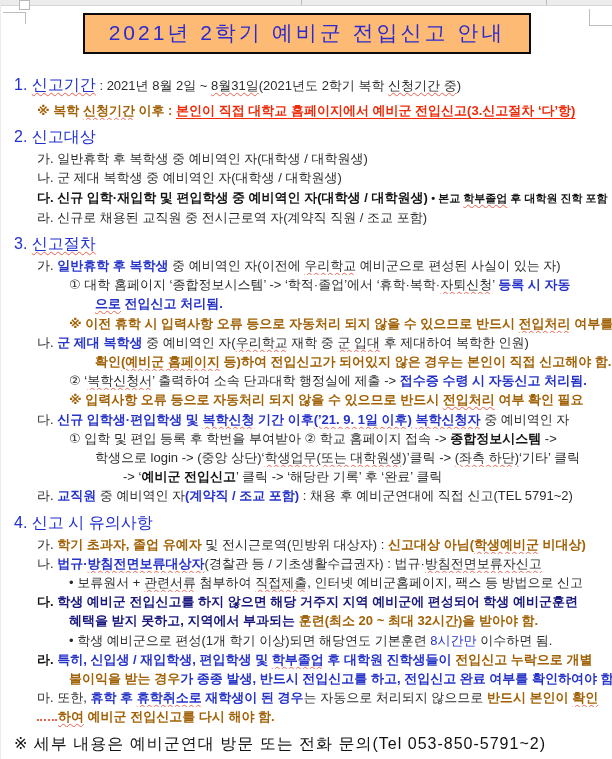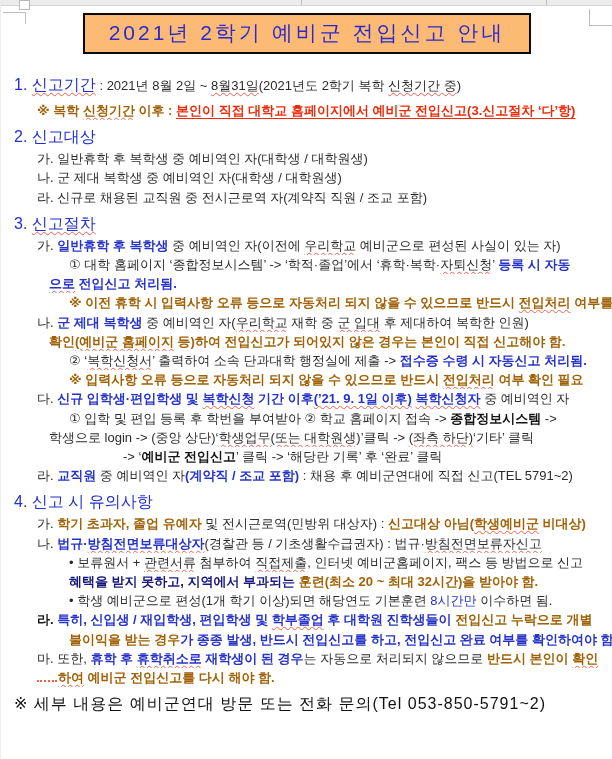--- a/index.html
+++ b/index.html
@@ -34,21 +34,21 @@
     text-align:center;
     white-space:nowrap;
   }
 
   
   .doc{padding-top:1px;}
   .line{white-space:pre;overflow:hidden;line-height:19.2px;font-size:13px;color:#2b2b2b;}
   .i0{padding-left:13px;}
   .i1{padding-left:36px;}
   .i2{padding-left:56px;margin-left:12px;}
-  .i3{padding-left:48px;}
+  .i3{padding-left:48px;margin-left:46px;}
   .i4{padding-left:86px;margin-left:36px;}
   .head{line-height:23px;margin-top:5px;}
   .gap-top{margin-top:4px;}
 
   
   .s-k{color:#2b2b2b;}
   .s-kb{color:#141414;font-weight:bold;}
   .s-b{color:#2633c8;font-weight:bold;}
   .s-bl{color:#2633c8;}
   .s-r{color:#a16207;font-weight:bold;}
@@ -71,39 +71,41 @@
 <div class="corner-mark-right"></div>
 
 <div class="title-box">2021년 2학기 예비군 전입신고 안내</div>
 
 <div class="doc">
     <div class="line i0 head"><span class="s-h">1. </span><span class="s-h s-w">신고기간</span><span class="s-k"> : </span><span class="s-k">2021년 8월 2일 ~ </span><span class="s-k s-w">8월31일</span><span class="s-k">(2021년도 2학기 복학 </span><span class="s-k s-w">신청기간 중</span><span class="s-k">)</span></div>
     <div class="line i1 gap-top"><span class="s-r">※ 복학 </span><span class="s-r s-w">신청기간</span><span class="s-r"> 이후 : </span><span class="s-ru">본인이 직접 대학교 홈페이지에서 예비군 전입신고(3.신고절차 ‘다’항)</span></div>
     <div class="line i0 head"><span class="s-h">2. 신고대상</span></div>
     <div class="line i1"><span class="s-k">가. 일반휴학 후 복학생 중 예비역인 자(대학생 / 대학원생)</span></div>
     <div class="line i1"><span class="s-k">나. 군 제대 복학생 중 예비역인 자(대학생 / 대학원생)</span></div>
+    <div class="line i1"><span class="s-kb">다. 신규 입학·재입학 및 편입학생 중 예비역인 자(대학생 / 대학원생) </span><span class="s-kb s-sm">• 본교 </span><span class="s-kb s-sm s-w">학부졸업</span><span class="s-kb s-sm"> 후 대학원 진학 포함</span></div>
     <div class="line i1"><span class="s-k">라. 신규로 채용된 교직원 중 전시근로역 자(계약직 직원 / 조교 포함)</span></div>
     <div class="line i0 head"><span class="s-h">3. </span><span class="s-h s-w">신고절차</span></div>
     <div class="line i1"><span class="s-k">가. </span><span class="s-b">일반휴학 후 복학생</span><span class="s-k"> 중 예비역인 자(이전에 </span><span class="s-k s-w">우리학교</span><span class="s-k"> 예비군으로 편성된 사실이 있는 자)</span></div>
     <div class="line i2"><span class="s-k">① 대학 홈페이지 ‘종합정보시스템’ -&gt; ‘학적·졸업’에서 ‘휴학·복학·</span><span class="s-k s-w">자퇴신청</span><span class="s-k">’ </span><span class="s-b">등록 시 자동</span></div>
     <div class="line i3"><span class="s-b s-w">으로</span><span class="s-b"> 전입신고 처리됨.</span></div>
     <div class="line i2"><span class="s-r">※ 이전 휴학 시 입력사항 오류 등으로 자동처리 되지 않을 수 있으므로 반드시 </span><span class="s-r s-w">전입처리</span><span class="s-r"> 여부를</span></div>
     <div class="line i1"><span class="s-k">나. </span><span class="s-b">군 제대 복학생</span><span class="s-k"> 중 예비역인 자(</span><span class="s-k s-w">우리학교</span><span class="s-k"> 재학 중 </span><span class="s-k s-w">군 입대</span><span class="s-k"> 후 제대하여 복학한 인원)</span></div>
     <div class="line i3"><span class="s-r">확인</span><span class="s-r s-w">(예비군 홈페이지</span><span class="s-r"> 등)하여 전입신고가 되어있지 않은 경우는 본인이 직접 신고해야 함.</span></div>
     <div class="line i2"><span class="s-k">② ‘</span><span class="s-k s-w">복학신청서</span><span class="s-k">’ 출력하여 소속 단과대학 행정실에 제출 -&gt; </span><span class="s-b">접수증 수령 시 자동신고 처리됨.</span></div>
     <div class="line i2"><span class="s-r">※ 입력사항 오류 등으로 자동처리 되지 않을 수 있으므로 반드시 </span><span class="s-r s-w">전입처리</span><span class="s-r"> 여부 확인 필요</span></div>
     <div class="line i1"><span class="s-k">다. </span><span class="s-b">신규 입학생·편입학생 및 </span><span class="s-b s-w">복학신청</span><span class="s-b"> 기간 이후</span><span class="s-b s-w">(’21. 9. 1일 이후)</span><span class="s-b"> </span><span class="s-b s-w">복학신청자</span><span class="s-k"> 중 예비역인 자</span></div>
     <div class="line i2"><span class="s-k">① 입학 및 편입 등록 후 학번을 부여받아 ② 학교 홈페이지 접속 -&gt; </span><span class="s-kb">종합정보시스템</span><span class="s-k"> -&gt;</span></div>
     <div class="line i3"><span class="s-k">학생으로 login -&gt; (중앙 상단)‘</span><span class="s-k s-w">학생업무(또는 대학원생)</span><span class="s-k">’클릭 -&gt; </span><span class="s-k s-w">(좌측 하단)</span><span class="s-k">‘기타’ 클릭</span></div>
     <div class="line i4"><span class="s-k">-&gt; ‘</span><span class="s-kb">예비군 전입신고</span><span class="s-k">’ 클릭 -&gt; ‘해당란 기록’ 후 ‘완료’ 클릭</span></div>
     <div class="line i1"><span class="s-k">라. </span><span class="s-b">교직원</span><span class="s-k"> 중 예비역인 자</span><span class="s-b">(계약직 / 조교 포함)</span><span class="s-k"> : 채용 후 예비군연대에 직접 신고(TEL 5791~2)</span></div>
     <div class="line i0 head"><span class="s-h">4. 신고 시 유의사항</span></div>
     <div class="line i1"><span class="s-k">가. </span><span class="s-r">학기 초과자, 졸업 유예자</span><span class="s-k"> 및 전시근로역(민방위 대상자) : </span><span class="s-r">신고대상 아님(</span><span class="s-r s-w">학생예비군</span><span class="s-r"> 비대상)</span></div>
     <div class="line i1"><span class="s-k">나. </span><span class="s-b">법규·</span><span class="s-b s-w">방침전면보류대상자</span><span class="s-k">(경찰관 등 / 기초생활수급권자) : 법규·</span><span class="s-k s-w">방침전면보류자신고</span></div>
     <div class="line i2"><span class="s-k">• 보류원서 + </span><span class="s-k s-w">관련서류</span><span class="s-k"> 첨부하여 </span><span class="s-k s-w">직접제출</span><span class="s-k">, 인터넷 예비군홈페이지, 팩스 등 방법으로 신고</span></div>
+    <div class="line i1"><span class="s-kb">다. </span><span class="s-n">학생 예비군 전입신고를 하지 않으면 해당 거주지 지역 예비군에 편성되어 학생 예비군훈련</span></div>
     <div class="line i2"><span class="s-n">혜택을 받지 못하고, 지역에서 부과되는 </span><span class="s-r">훈련(최소 20 ~ 최대 32시간)을 받아야 함.</span></div>
     <div class="line i2"><span class="s-k">• 학생 예비군으로 편성(1개 학기 이상)되면 해당연도 기본훈련 </span><span class="s-bl">8시간만</span><span class="s-k"> 이수하면 됨.</span></div>
     <div class="line i1"><span class="s-kb">라. </span><span class="s-b">특히, 신입생 / 재입학생, 편입학생 및 </span><span class="s-b s-w">학부졸업</span><span class="s-b"> 후 대학원 진학생들이 </span><span class="s-r">전입신고 누락으로 개별</span></div>
     <div class="line i2"><span class="s-r">불이익을 받는 경우</span><span class="s-b">가 종종 발생, 반드시 전입신고를 하고, 전입신고 완료 여부를 확인하여야 함.</span></div>
     <div class="line i1"><span class="s-k">마. 또한, </span><span class="s-b">휴학 후 </span><span class="s-b s-w">휴학취소로</span><span class="s-b"> 재학생이 된 경우</span><span class="s-k">는 자동으로 처리되지 않으므로 </span><span class="s-r">반드시 본인이 </span><span class="s-r s-w">확인</span></div>
     <div class="line i1"><span class="s-lead"></span><span class="s-r s-w">하여</span><span class="s-r"> 예비군 전입신고를 다시 해야 함.</span></div>
     <div class="line i0 head"><span class="s-big">※ 세부 내용은 예비군연대 방문 또는 전화 문의(Tel 053-850-5791~2)</span></div>
   </div>
 
 </body></html>

